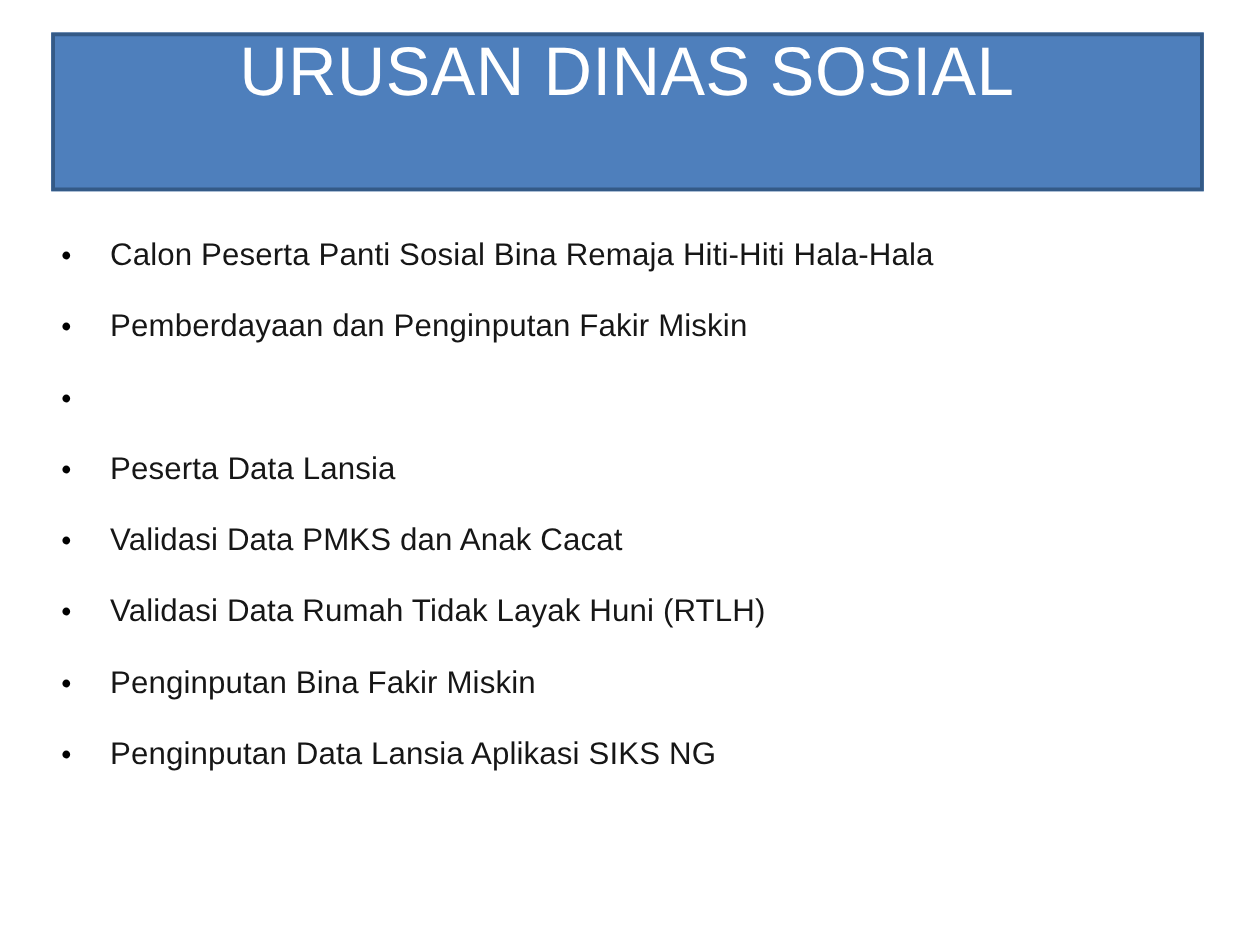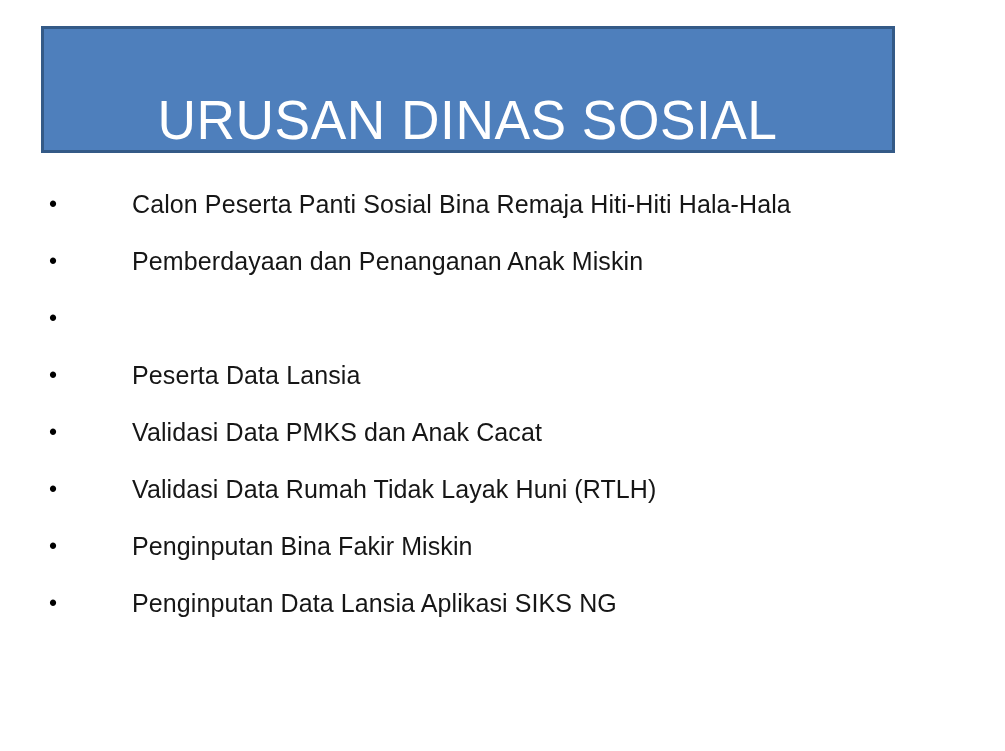--- a/index.html
+++ b/index.html
@@ -19,27 +19,27 @@
     position: absolute;
     inset: 0;
     background: #ffffff;
   }
 
   
   .title-banner {
     position: absolute;
     left: 41px;
     top: 26px;
-    width: 854px;
+    width: 922px;
     height: 127px;
     box-sizing: border-box;
     background: #4e7fbc;
     border: 3px solid #345a87;
     display: flex;
-    align-items: flex-end;
+    align-items: flex-start;
     justify-content: center;
   }
 
   .title-text {
     color: #ffffff;
     font-family: "Liberation Sans", "DejaVu Sans", sans-serif;
     font-size: 55px;
     font-weight: 400;
     line-height: 1.05;
     letter-spacing: 0.5px;
@@ -80,42 +80,41 @@
 
   .bullet-label {
     flex: 1 1 auto;
     color: #161616;
     font-family: "Liberation Sans", "DejaVu Sans", sans-serif;
     font-size: 25px;
     font-weight: 400;
     line-height: 36px;
     letter-spacing: 0.1px;
     white-space: nowrap;
-    margin-left: 44px;
   }
 </style>
 </head>
 <body>
 
 <div class="slide">
 
   <div class="title-banner">
     <div class="title-text">URUSAN DINAS SOSIAL</div>
   </div>
 
   <ul class="bullet-list">
 
     <li class="bullet-item">
       <span class="bullet-marker">•</span>
       <span class="bullet-label">Calon Peserta Panti Sosial Bina Remaja Hiti-Hiti Hala-Hala</span>
     </li>
 
     <li class="bullet-item">
       <span class="bullet-marker">•</span>
-      <span class="bullet-label">Pemberdayaan dan Penanganan Anak Miskin</span>
+      <span class="bullet-label">Pemberdayaan dan Penginputan Fakir Miskin</span>
     </li>
 
     <li class="bullet-item">
       <span class="bullet-marker">•</span>
     </li>
 
     <li class="bullet-item">
       <span class="bullet-marker">•</span>
       <span class="bullet-label">Peserta Data Lansia</span>
     </li>

